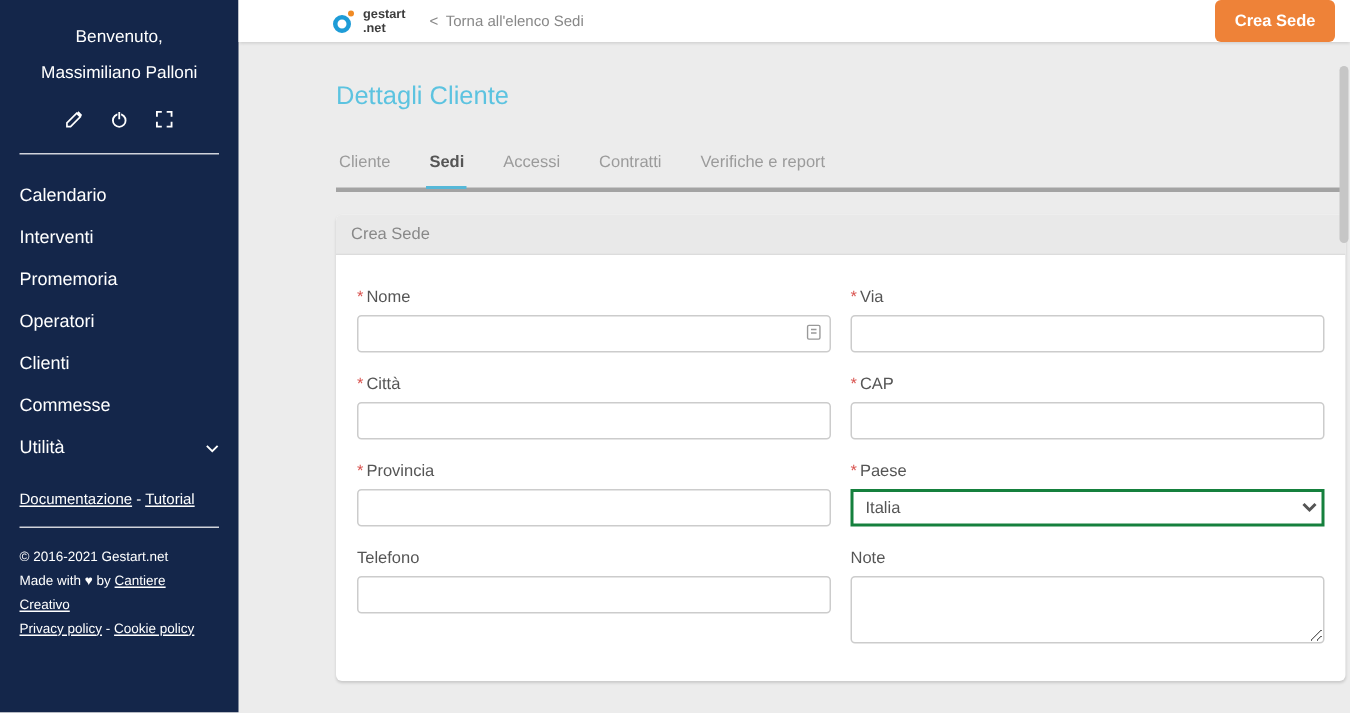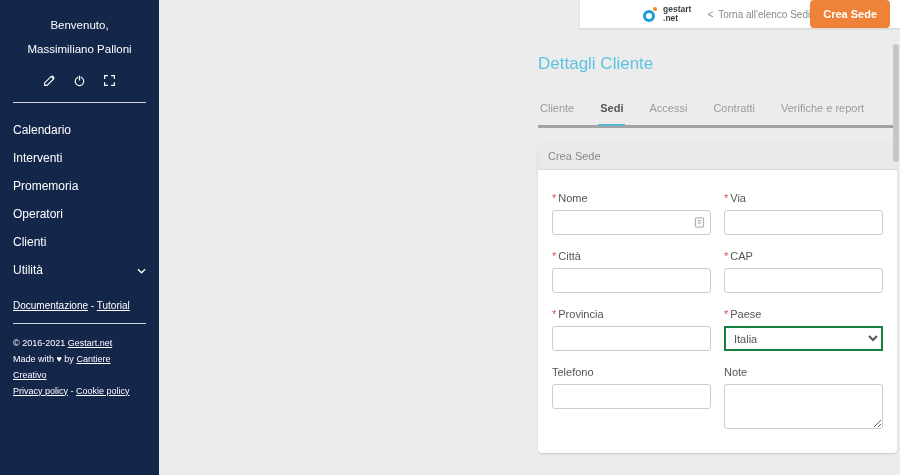--- a/index.html
+++ b/index.html
@@ -14,21 +14,21 @@
   .sidebar-icons .icon-btn { cursor:pointer; display:block; }
   .side-divider { border-top:1px solid rgba(255,255,255,.8); margin:0 13px; }
   .menu { padding:13px 13px 6px; }
   .menu-item { font-size:12px; padding:7px 0; cursor:pointer; display:flex; justify-content:space-between; align-items:flex-end; }
   .docs { padding:10px 13px 12px; font-size:10px; color:#fff; }
   .docs a { color:#fff; cursor:pointer; }
   .side-footer { padding:12px 13px; font-size:9px; line-height:1.75; color:#fff; }
   .side-footer a { color:#fff; cursor:pointer; }
 
   
-  .main { flex:1; display:flex; flex-direction:column; position:relative; min-width:0;align-items:flex-end; }
+  .main { flex:1; display:flex; flex-direction:column; position:relative; min-width:0; }
   .topbar { height:40px; background:#fff; display:flex; align-items:center; padding:0 10px 0 63px; box-shadow:0 1px 2px rgba(0,0,0,.12); position:relative; z-index:2; }
   .logo { display:flex; align-items:center; gap:5px; cursor:pointer; }
   .logo-mark { position:relative; width:15px; height:15px; }
   .logo-ring { position:absolute; left:0; bottom:0; width:12px; height:12px; border:3px solid #1e9cd7; border-radius:50%; }
   .logo-dot { position:absolute; right:1px; top:0; width:4px; height:4px; background:#f08a24; border-radius:50%; }
   .logo-text { font-size:8.5px; font-weight:bold; color:#3d3d3d; line-height:1.1; }
   .back-link { margin-left:16px; font-size:10px; color:#888; cursor:pointer; display:flex; align-items:center; gap:5px; }
   .btn-orange { margin-left:auto; background:#ee8238; color:#fff; border:none; font-size:11px; font-weight:bold; padding:8px 13px; border-radius:4px; cursor:pointer; font-family:inherit; }
 
   .content { flex:1; padding:14px 3px 0 65px; position:relative; }
@@ -99,41 +99,44 @@
       <div class="menu-item">
           <span>Promemoria</span>
         </div>
       <div class="menu-item">
           <span>Operatori</span>
         </div>
       <div class="menu-item">
           <span>Clienti</span>
         </div>
       <div class="menu-item">
+          <span>Commesse</span>
+        </div>
+      <div class="menu-item">
         <span>Utilità</span>
         <span>
           <svg width="9" height="6" viewBox="0 0 10 6">
               <path d="M1 1 L5 5 L9 1" fill="none" stroke="#fff" stroke-width="1.4"></path>
             </svg>
         </span>
       </div>
     </div>
 
     <div class="docs">
       <a style="text-decoration:underline;">Documentazione</a>
       <span>-</span>
       <a style="text-decoration:underline;">Tutorial</a>
     </div>
 
     <div class="side-divider"></div>
 
     <div class="side-footer">
       <div>
         <span>© 2016-2021</span>
-        <a style="text-decoration:underline;">Gestart.net</a>
+        <a style="">Gestart.net</a>
       </div>
       <div>
         <span>Made with ♥ by</span>
         <a style="text-decoration:underline;">Cantiere Creativo</a>
       </div>
       <div>
         <a style="text-decoration:underline;">Privacy policy</a>
         <span>-</span>
         <a style="text-decoration:underline;">Cookie policy</a>
       </div>

